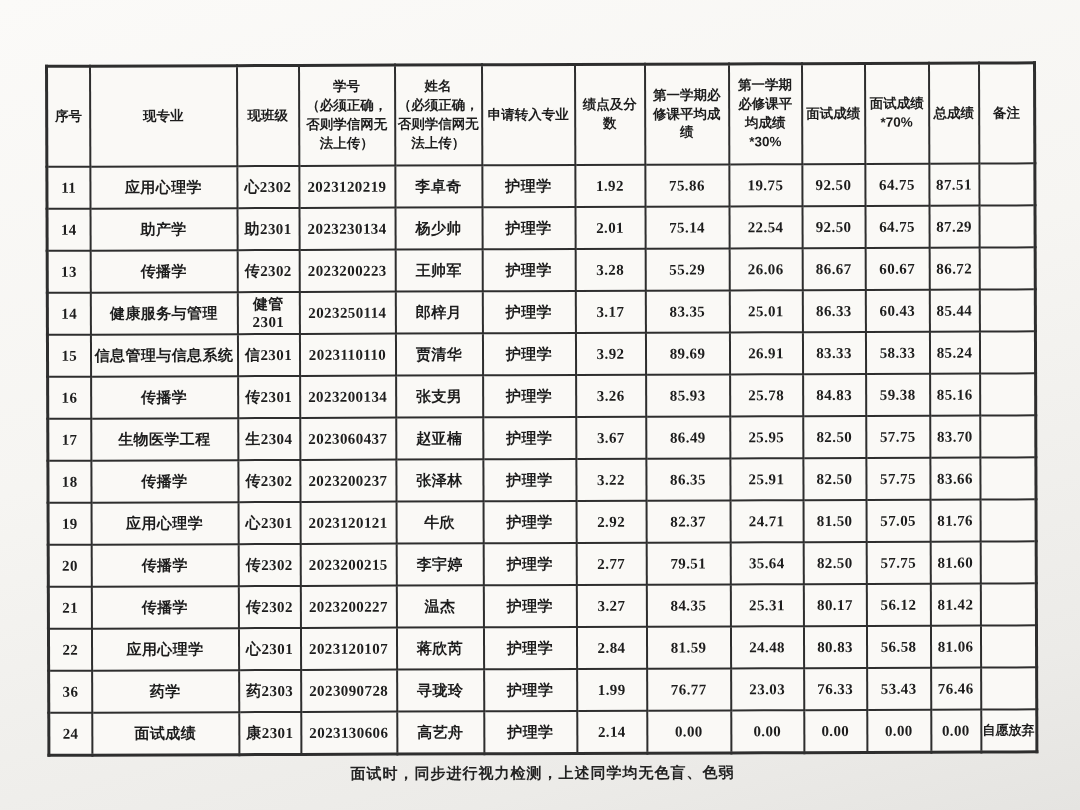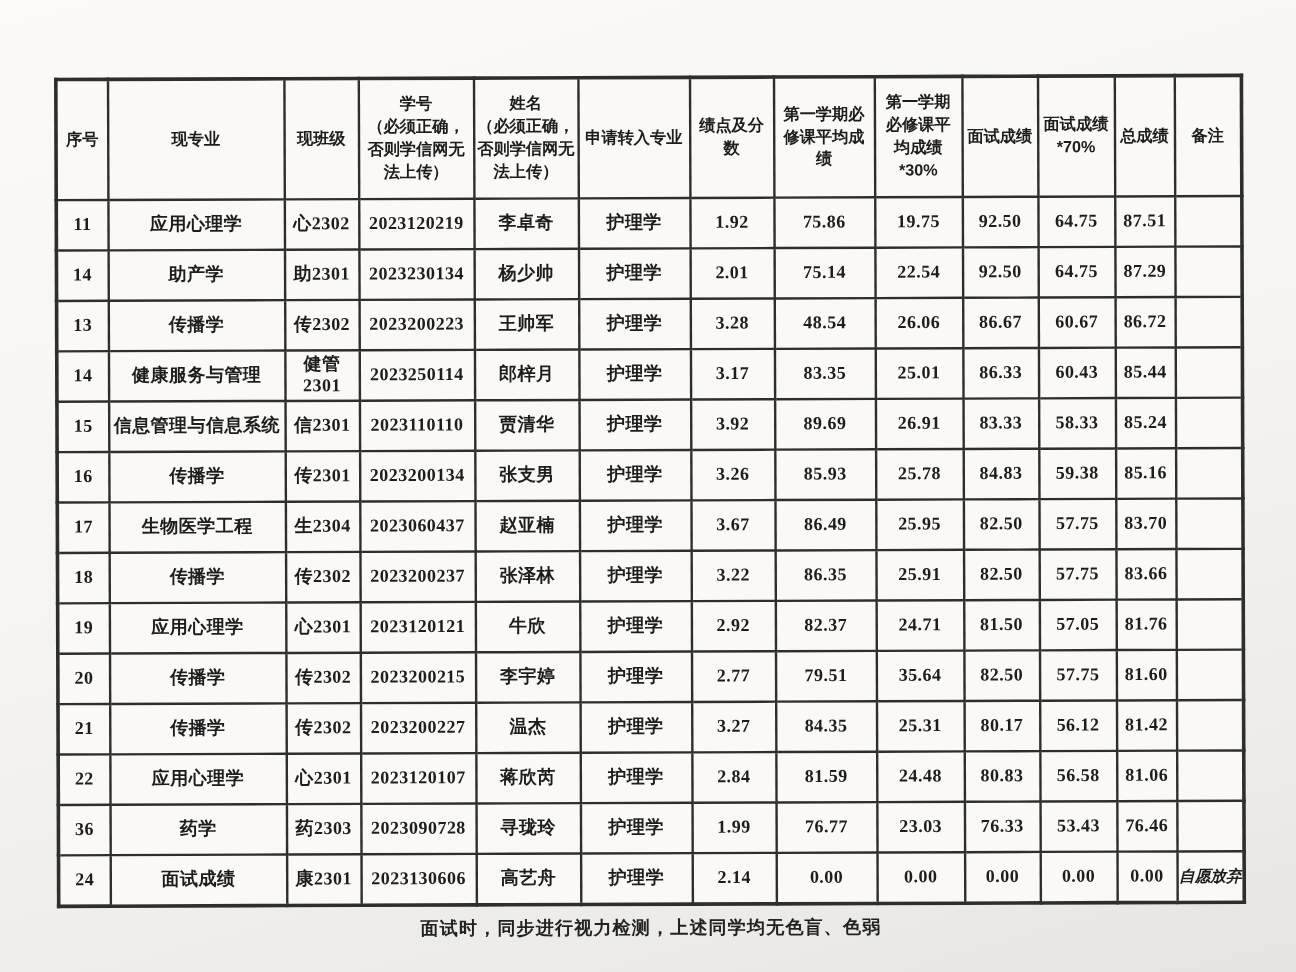--- a/index.html
+++ b/index.html
@@ -53,21 +53,20 @@
     font-weight: 700;
     font-family: "Liberation Serif", serif;
     letter-spacing: 0.4px;
     line-height: 1.2;
   }
   .score-table tbody td.remark-cell {
     font-size: 13px;
     letter-spacing: 0;
     white-space: nowrap;
     padding: 1px 0;
-    font-style: italic;
   }
   .footer-note {
     width: 990px;
     margin-top: 9px;
     text-align: center;
     font-size: 15px;
     font-weight: 700;
     letter-spacing: 1px;
     color: #222;
   }
@@ -159,21 +158,21 @@
             <td class="remark-cell"></td>
           </tr>
           <tr>
             <td>13</td>
             <td>传播学</td>
             <td>传2302</td>
             <td>2023200223</td>
             <td>王帅军</td>
             <td>护理学</td>
             <td>3.28</td>
-            <td>48.54</td>
+            <td>55.29</td>
             <td>26.06</td>
             <td>86.67</td>
             <td>60.67</td>
             <td>86.72</td>
             <td class="remark-cell"></td>
           </tr>
           <tr>
             <td>14</td>
             <td>健康服务与管理</td>
             <td>健管2301</td>

